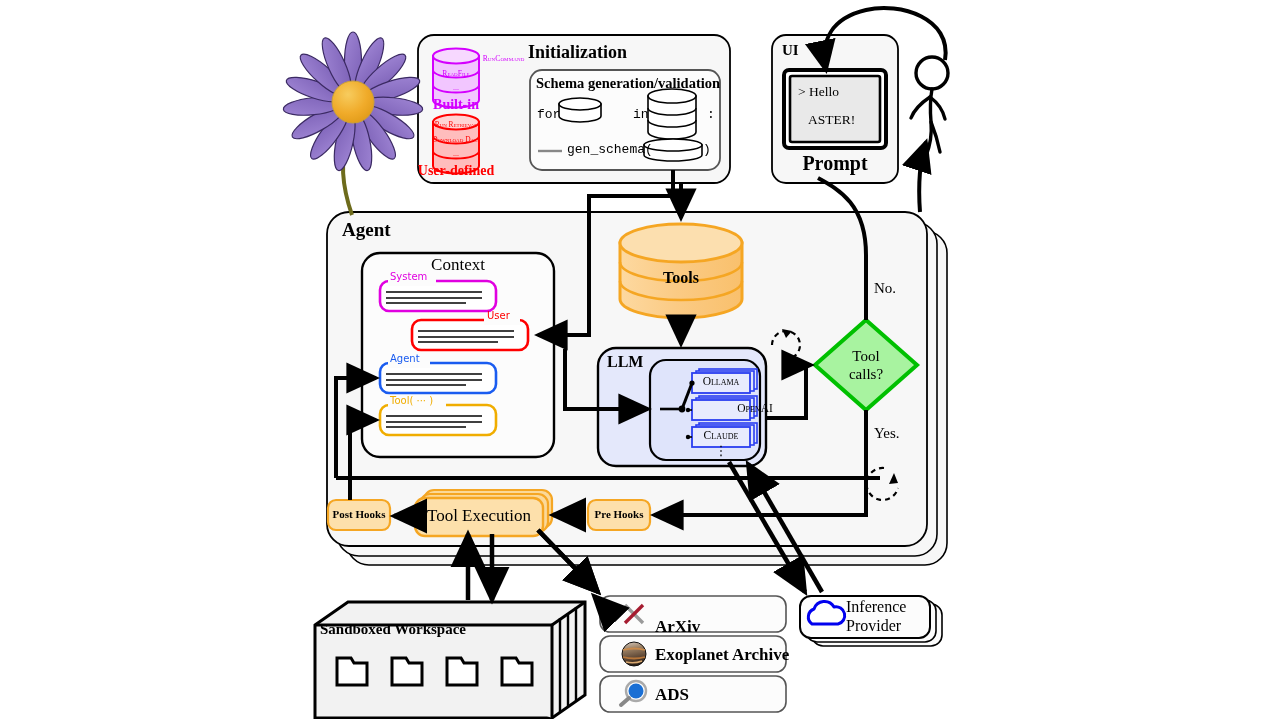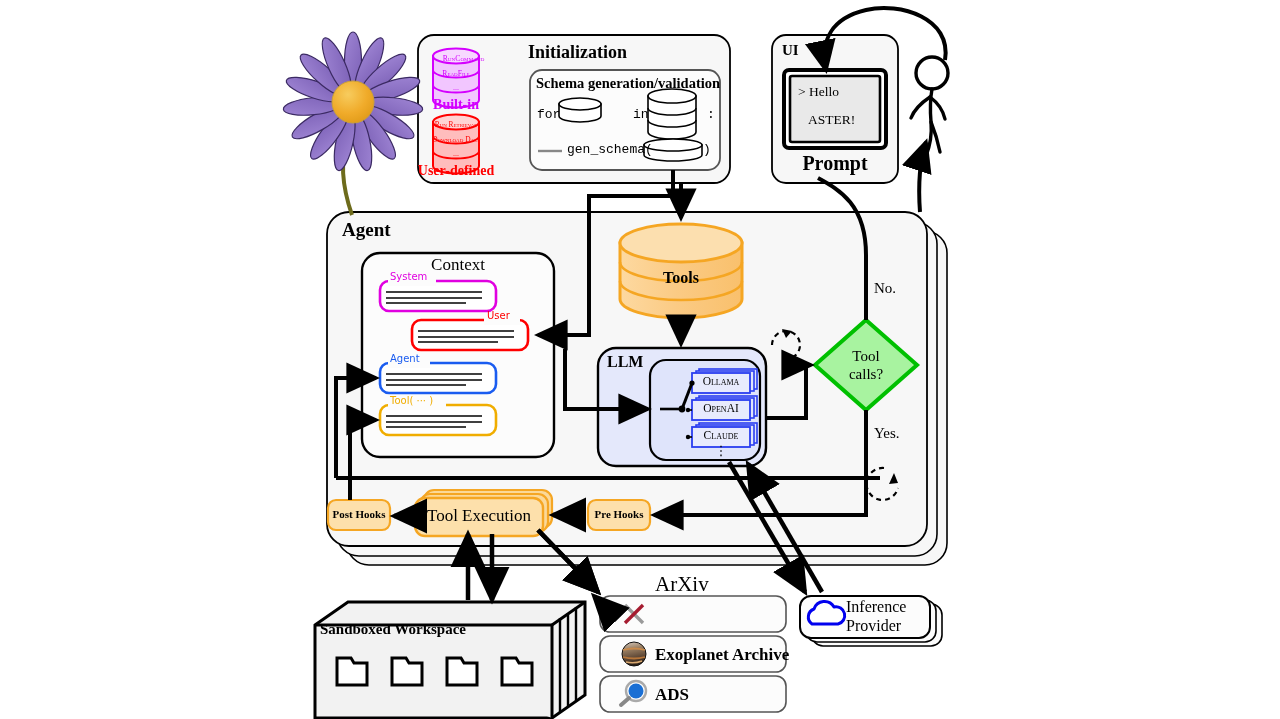--- a/index.html
+++ b/index.html
@@ -299,21 +299,21 @@
   <path d="M594,596 L536,536" stroke="#000" stroke-width="4.5" fill="none" marker-start="url(#ah)" stroke-opacity="0"></path>
   <path d="M598,592 L538,530" stroke="#000" stroke-width="4.5" fill="none" marker-end="url(#ah)" transform="rotate(180 568 561)"></path>
 
   <path d="M945,60 C952,18 900,2 866,10 C832,18 820,40 826,70" stroke="#000" stroke-width="4" fill="none" marker-end="url(#ah)"></path>
 
   <path d="M920,212 C918,185 920,160 926,142" stroke="#000" stroke-width="4" fill="none" marker-end="url(#ah)"></path>
 </svg>
 
 <div class="lbl" style="left:528px;top:42px;font-size:18px;font-weight:bold;">Initialization</div>
 
-<div class="lbl" style="left:433px;top:54px;width:61px;text-align:center;font-size:7.6px;color:#d400ff;font-variant:small-caps;letter-spacing:.1px;">RunCommand</div>
+<div class="lbl" style="left:433px;top:54px;width:61px;text-align:center;font-size:7.6px;color:#d400ff;font-variant:small-caps;letter-spacing:.1px;padding-left:40px;">RunCommand</div>
 <div class="lbl" style="left:433px;top:69px;width:46px;text-align:center;font-size:7.6px;color:#d400ff;font-variant:small-caps;">ReadFile</div>
 <div class="lbl" style="left:433px;top:83px;width:46px;text-align:center;font-size:8px;color:#d400ff;">...</div>
 <div class="lbl" style="left:424px;top:97px;width:64px;text-align:center;font-size:14px;font-weight:bold;color:#d400ff;">Built-in</div>
 
 <div class="lbl" style="left:431px;top:120px;width:50px;text-align:center;font-size:7.4px;color:#ff0000;font-variant:small-caps;">Run Retrieval</div>
 <div class="lbl" style="left:431px;top:135px;width:50px;text-align:center;font-size:7.4px;color:#ff0000;font-variant:small-caps;">Download Data</div>
 <div class="lbl" style="left:433px;top:149px;width:46px;text-align:center;font-size:8px;color:#ff0000;">...</div>
 <div class="lbl" style="left:414px;top:163px;width:84px;text-align:center;font-size:14px;font-weight:bold;color:#ff0000;">User-defined</div>
 
 <div class="lbl" style="left:536px;top:75px;font-size:14.5px;font-weight:bold;">Schema generation/validation</div>
@@ -333,35 +333,35 @@
 
 <div class="lbl" style="left:390px;top:271px;font-size:10px;color:#e000e0;font-family:'DejaVu Sans',sans-serif;">System</div>
 <div class="lbl" style="left:487px;top:310px;font-size:10px;color:#ff0000;font-family:'DejaVu Sans',sans-serif;">User</div>
 <div class="lbl" style="left:390px;top:353px;font-size:10px;color:#1a5cf0;font-family:'DejaVu Sans',sans-serif;">Agent</div>
 <div class="lbl" style="left:390px;top:395px;font-size:10px;color:#f0ad00;font-family:'DejaVu Sans',sans-serif;">Tool( ··· )</div>
 
 <div class="lbl" style="left:620px;top:269px;width:122px;text-align:center;font-size:16px;font-weight:bold;">Tools</div>
 
 <div class="lbl" style="left:607px;top:353px;font-size:16px;font-weight:bold;">LLM</div>
 <div class="lbl" style="left:692px;top:375px;width:58px;text-align:center;font-size:11.5px;font-variant:small-caps;">Ollama</div>
-<div class="lbl" style="left:692px;top:402px;width:58px;text-align:center;font-size:11.5px;font-variant:small-caps;">OpenAI</div>
+<div class="lbl" style="left:692px;top:402px;width:58px;text-align:center;font-size:11.5px;font-variant:small-caps;padding-left:34px;">OpenAI</div>
 <div class="lbl" style="left:692px;top:429px;width:58px;text-align:center;font-size:11.5px;font-variant:small-caps;">Claude</div>
 <div class="lbl" style="left:692px;top:443px;width:58px;text-align:center;font-size:13px;">⋮</div>
 
 <div class="lbl" style="left:816px;top:348px;width:100px;text-align:center;font-size:15px;">Tool</div>
 <div class="lbl" style="left:816px;top:366px;width:100px;text-align:center;font-size:15px;">calls?</div>
 <div class="lbl" style="left:874px;top:280px;font-size:15px;">No.</div>
 <div class="lbl" style="left:874px;top:425px;font-size:15px;">Yes.</div>
 
 <div class="lbl" style="left:328px;top:508px;width:62px;text-align:center;font-size:11px;font-weight:bold;">Post Hooks</div>
 <div class="lbl" style="left:588px;top:508px;width:62px;text-align:center;font-size:11px;font-weight:bold;">Pre Hooks</div>
 <div class="lbl" style="left:415px;top:506px;width:128px;text-align:center;font-size:17px;">Tool Execution</div>
 
 <div class="lbl" style="left:320px;top:621px;font-size:15px;font-weight:bold;">Sandboxed Workspace</div>
 
-<div class="lbl" style="left:655px;top:572px;font-size:21px;font-weight:normal;">ArXiv</div>
+<div class="lbl" style="left:655px;top:617px;font-size:17px;font-weight:bold;">ArXiv</div>
 <div class="lbl" style="left:655px;top:645px;font-size:17px;font-weight:bold;">Exoplanet Archive</div>
 <div class="lbl" style="left:655px;top:685px;font-size:17px;font-weight:bold;">ADS</div>
 
 <div class="lbl" style="left:846px;top:598px;font-size:16px;">Inference</div>
 <div class="lbl" style="left:846px;top:617px;font-size:16px;">Provider</div>
 
 </div>
 
 </body></html>

